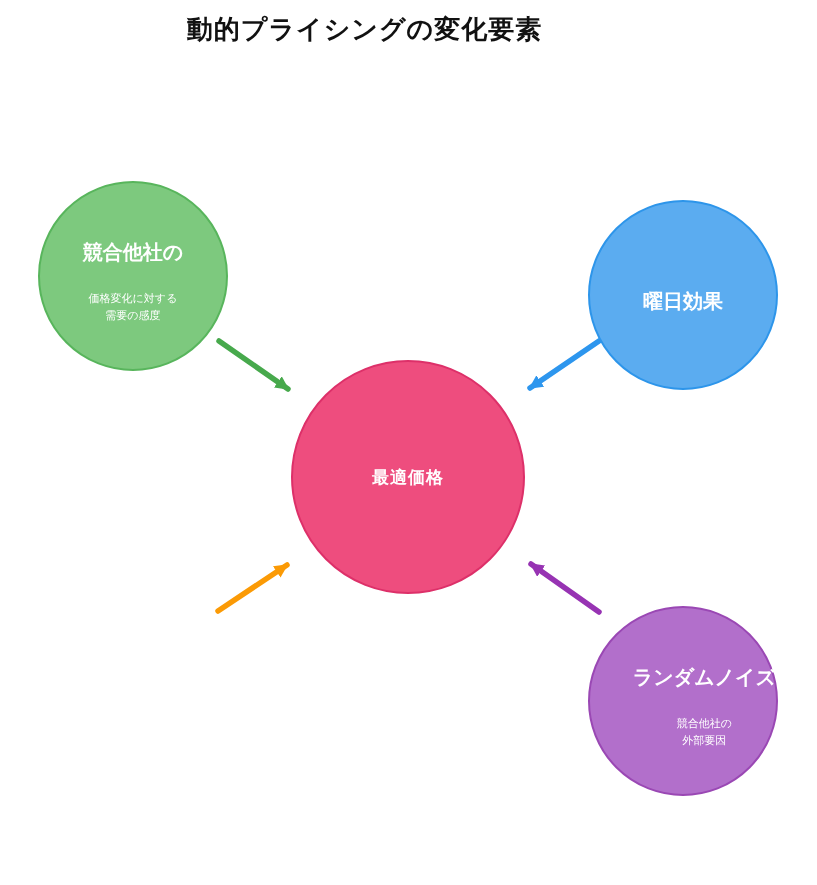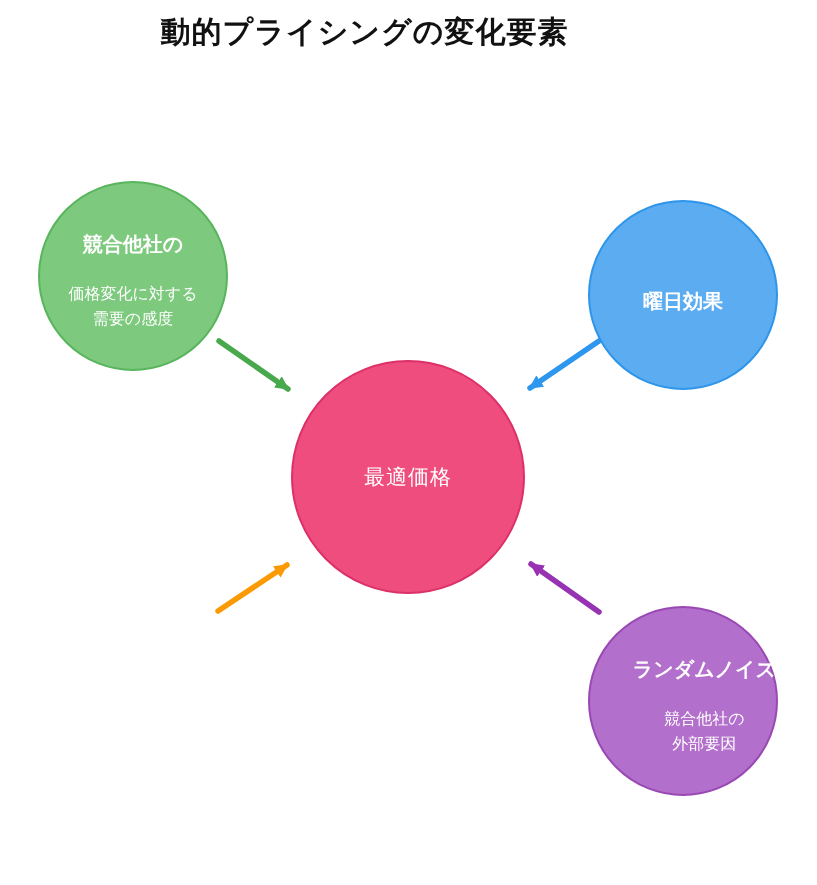--- a/index.html
+++ b/index.html
@@ -14,21 +14,21 @@
     height: 885px;
     background: #ffffff;
     overflow: hidden;
   }
   .diagram-title {
     position: absolute;
     top: 12px;
     left: 0;
     width: 729px;
     text-align: center;
-    font-size: 30px;
+    font-size: 26px;
     font-weight: bold;
     color: #111111;
     letter-spacing: 1px;
   }
   .node {
     position: absolute;
     border-radius: 50%;
     box-sizing: border-box;
     border: 2.5px solid;
     display: flex;
@@ -41,36 +41,36 @@
     width: 190px;
     height: 190px;
   }
   .factor-node .factor-title {
     font-size: 20px;
     font-weight: bold;
     line-height: 1.2;
   }
   .factor-node .factor-description {
     margin-top: 26px;
-    font-size: 16px;
+    font-size: 11px;
     line-height: 1.55;
     white-space: pre-line;
   }
   .factor-node .inner {
     transform: translateY(6px);
   }
   .center-node {
     width: 234px;
     height: 234px;
     left: 291px;
     top: 360px;
   }
   .center-node .center-label {
-    font-size: 21px;
-    font-weight: normal;
+    font-size: 17px;
+    font-weight: bold;
     letter-spacing: 1px;
   }
   .pos-top-left    { left: 38px;  top: 181px; }
   .pos-top-right   { left: 588px; top: 200px; }
   .pos-bottom-left { left: 38px;  top: 577px; }
   .pos-bottom-right{ left: 588px; top: 606px; align-items: flex-end; }
   .arrows-layer {
     position: absolute;
     left: 0;
     top: 0;

